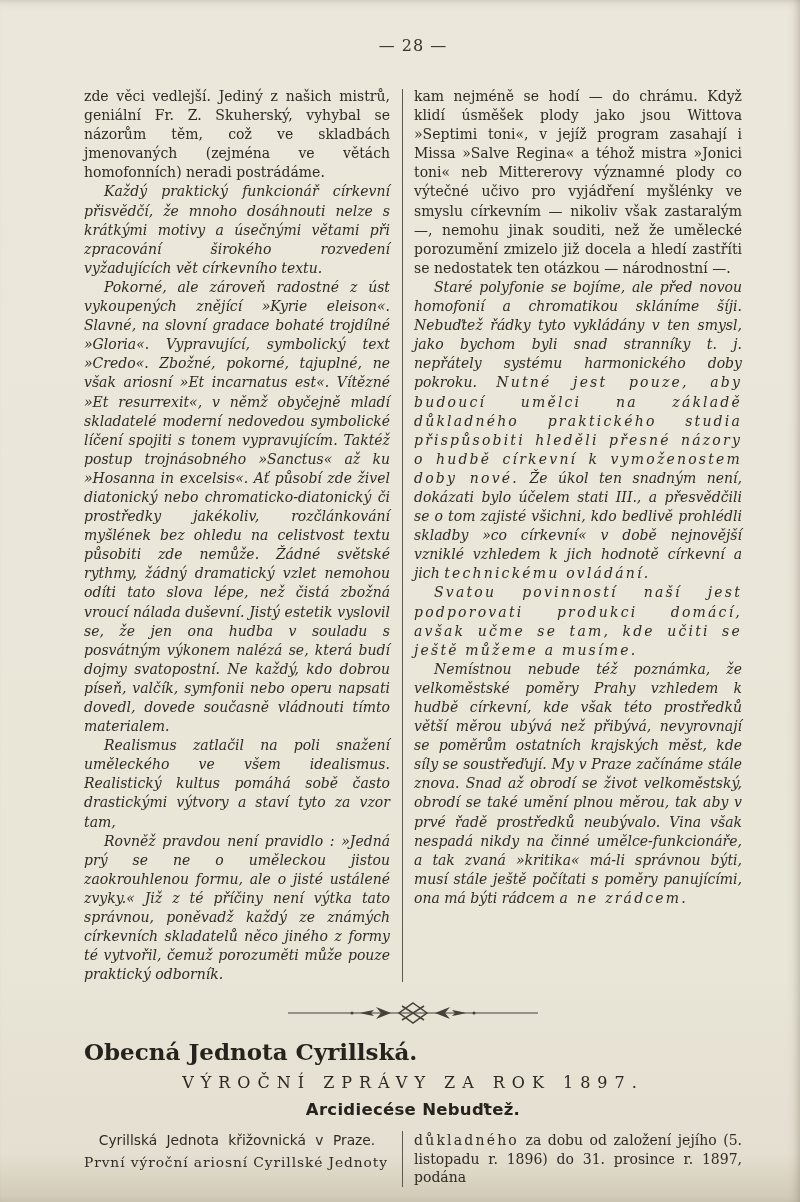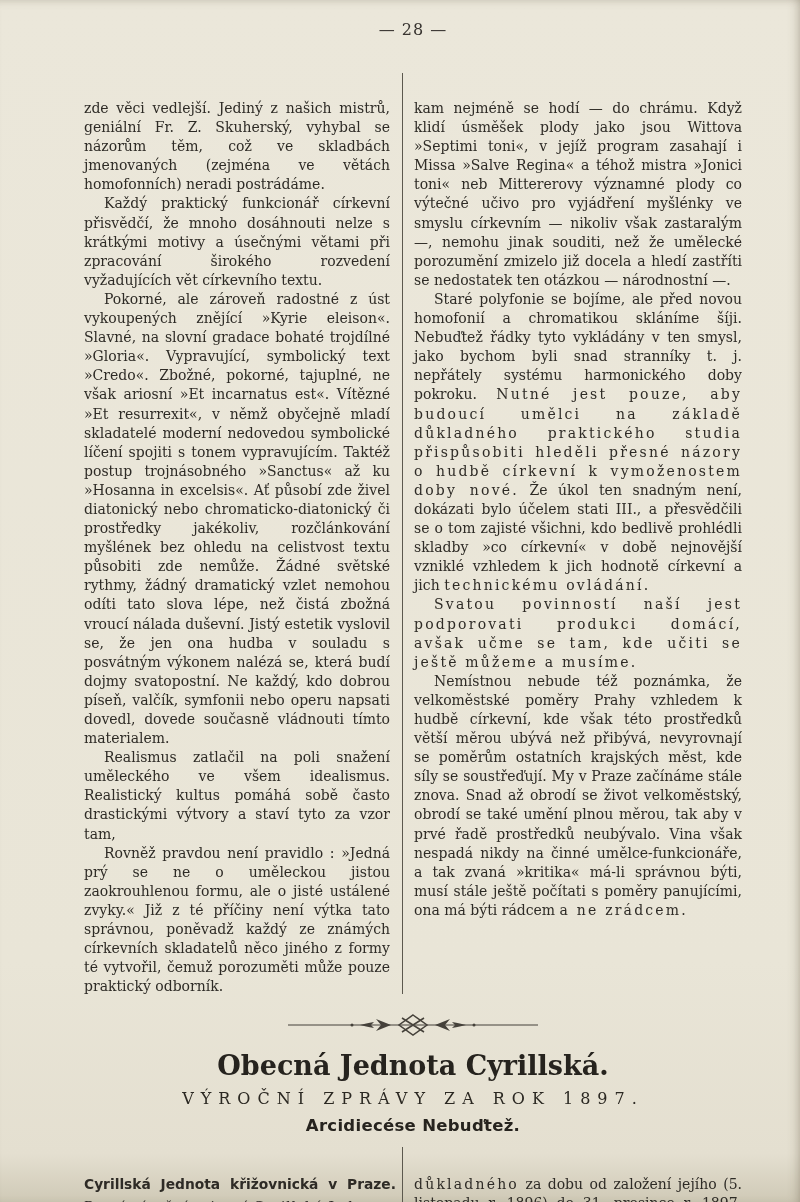--- a/index.html
+++ b/index.html
@@ -5,57 +5,56 @@
   html, body { margin: 0; padding: 0; }
   body {
     width: 800px; height: 1202px;
     background: #d8d3c3;
     font-family: "DejaVu Serif", serif;
   }
   .page {
     position: relative;
     box-sizing: border-box;
     width: 800px; height: 1202px;
-    padding: 20px 58px 0 84px;
+    padding: 36px 58px 0 84px;
     background: linear-gradient(180deg, #ebe7da 0%, #e9e5d7 80%, #e4dfd0 96%, #cfc9b6 100%);
     box-shadow: inset -7px 0 12px -7px rgba(90,80,60,0.45), inset 0 8px 10px -8px rgba(120,110,90,0.25);
     color: #2e2b26;
     overflow: hidden;
   }
   .page-number {
     text-align: center;
     font-size: 16px;
     letter-spacing: 1px;
     color: #383430;
     margin-bottom: 32px;
   }
   .columns { display: flex; align-items: stretch; }
   .col {
     width: 306px;
     text-align: justify;
     font-size: 14px;
     line-height: 19.1px;
     hyphens: auto;
-    margin-top: 28px;
   }
   .col-right { flex: 1; }
   .col-divider {
     width: 1px;
     background: #5c584e;
     margin: 2px 11px 2px 12px;
   }
   .para { margin: 0; }
-  .para.indent { text-indent: 20px; }
+  .para.indent { text-indent: 20px; font-style: italic; }
   .spaced { letter-spacing: 2.2px; }
   .ornament { text-align: center; margin: 16px 0 6px 0; }
   .section-title {
-    text-align: center;
+    text-align: left;
     font-family: "DejaVu Serif", serif;
     font-weight: bold;
-    font-size: 27px;
+    font-size: 23px;
     color: #26231e;
     margin: 8px 0 8px 0;
   }
   .section-subtitle {
     text-align: center;
     font-family: "DejaVu Serif", serif;
     font-weight: normal;
     font-size: 16px;
     letter-spacing: 7px;
     color: #2b2822;
@@ -67,23 +66,23 @@
     font-weight: bold;
     font-size: 16.5px;
     letter-spacing: 0.3px;
     color: #26231e;
     margin: 6px 0 12px 0;
   }
   .bottom .col { font-size: 14px; line-height: 18.5px; }
   .bottom .col-divider { margin: 0 11px 0 12px; }
   .report-org-line {
     font-family: "DejaVu Sans", sans-serif;
-    font-weight: bold;
+    font-weight: normal;
     font-size: 13.8px;
-    text-align: right;
+    text-align: center;
     word-spacing: 5px;
     white-space: nowrap;
   }
   .report-subline {
     font-size: 13.8px;
     letter-spacing: 0.9px;
     margin-top: 3px;
     white-space: nowrap;
   }
 </style>

